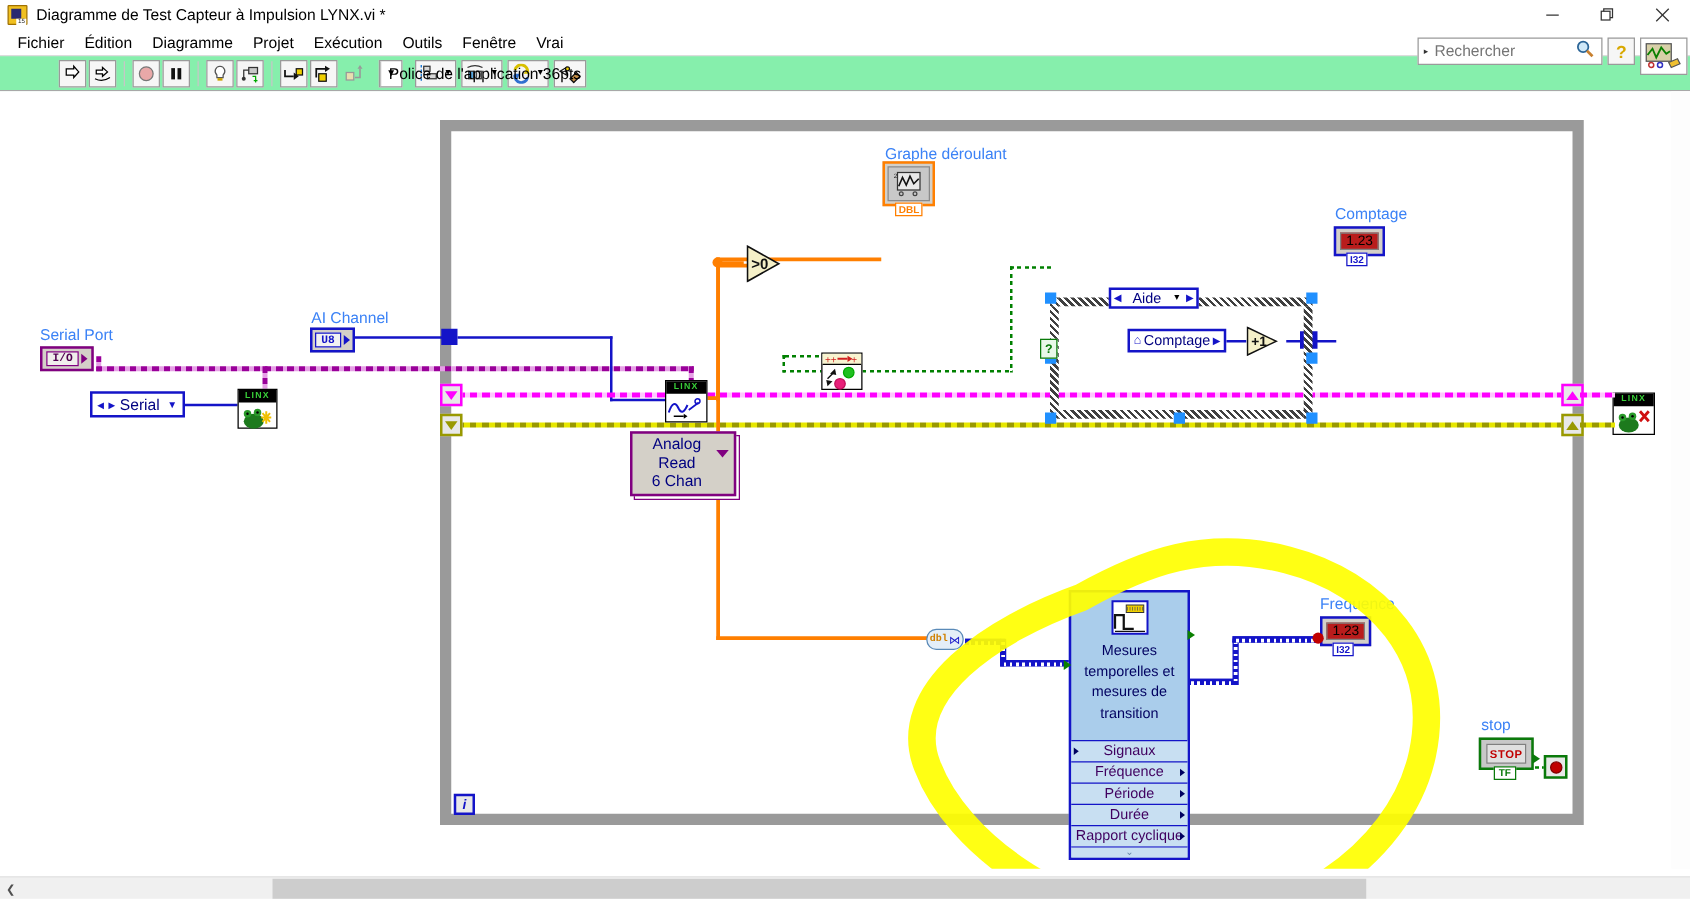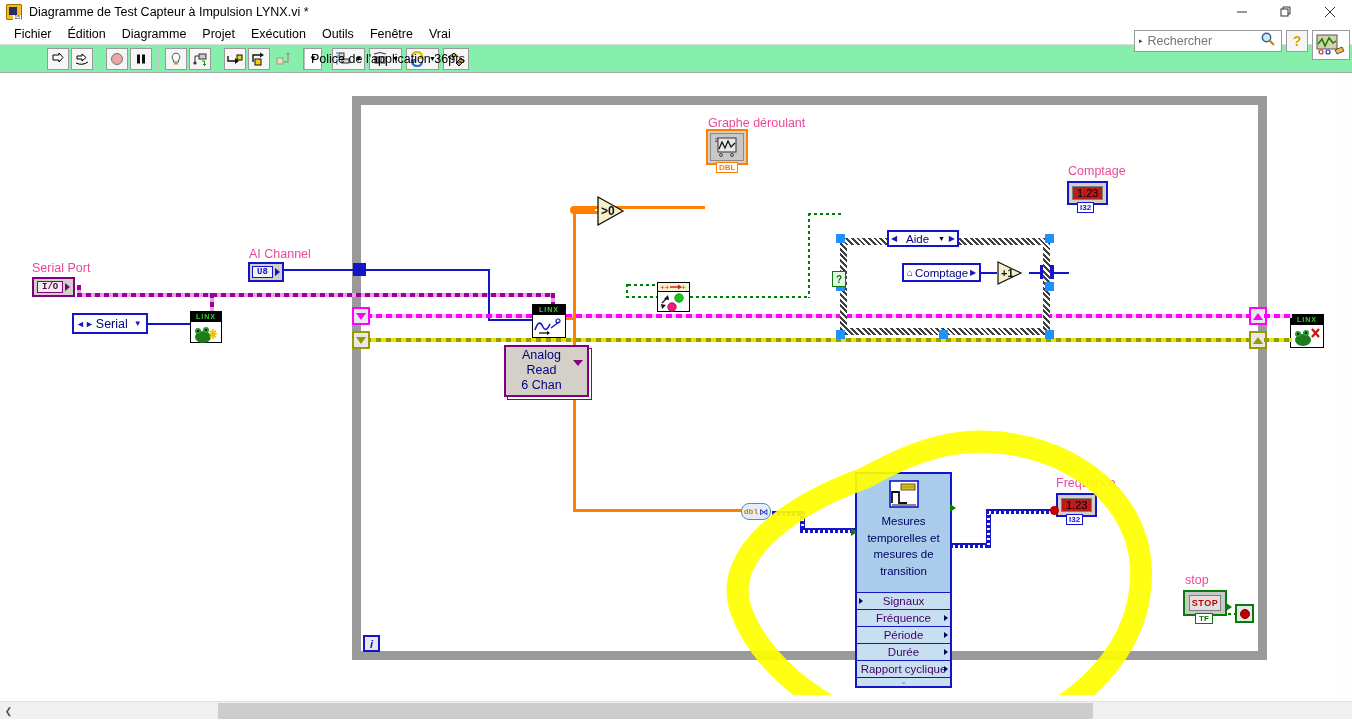--- a/index.html
+++ b/index.html
@@ -72,21 +72,21 @@
     background:#f0f0f0; border-top:1px solid #e2e2e2; display:flex; align-items:center; }
   #hscroll .sb-arrow { width:17px; height:17px; display:flex; align-items:center;
     justify-content:center; font-size:9px; color:#505050; }
   #hscroll .sb-thumb { position:absolute; left:218px; top:1px; width:875px; height:16px;
     background:#cdcdcd; }
   #vscroll { position:absolute; right:0; top:73px; width:15px; height:622px;
     background:#fdfdfd; }
 
   
   .node { position:absolute; }
-  .lbl { position:absolute; font-size:12.5px; color:#ec4899; white-space:nowrap; }
+  .lbl { position:absolute; font-size:12.5px; color:#3b82f6; white-space:nowrap; }
 
   
   .wire { position:absolute; }
   .w-blue  { background:#1414c8; }
   .w-orange{ background:#ff7f00; }
   .w-mag-h { height:4px; background:
       repeating-linear-gradient(90deg,#ff00ff 0 6px, #ffc8ff 6px 10px); }
   .w-err-h { height:4px; background:
       repeating-linear-gradient(90deg,#999900 0 5px,#e6e600 5px 10px); }
   .w-green-dot { height:2px; background:

